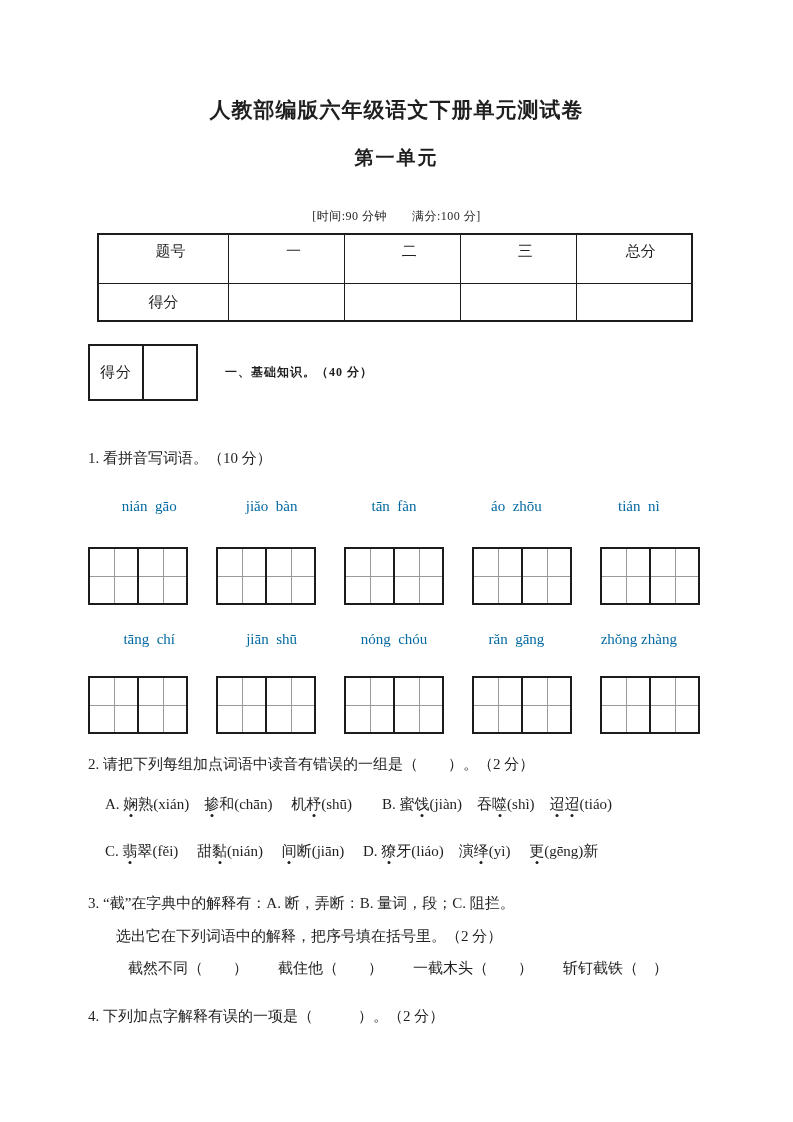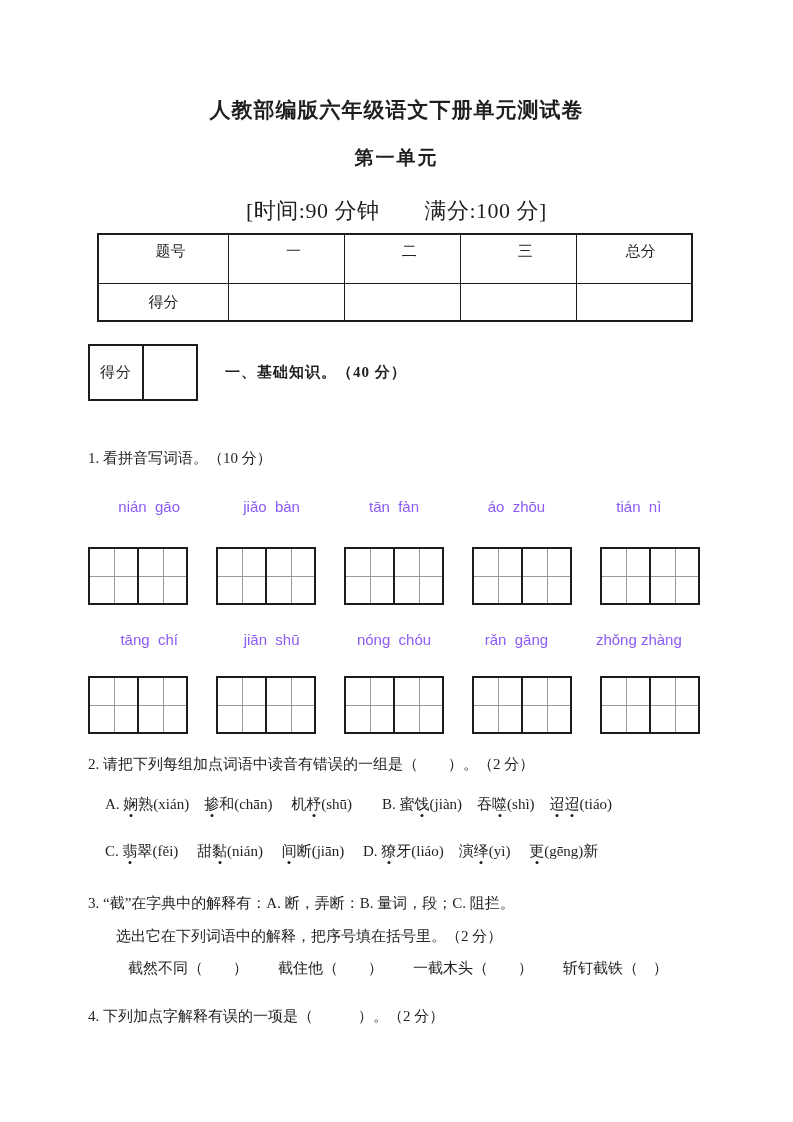--- a/index.html
+++ b/index.html
@@ -10,21 +10,21 @@
     color:#1f1f1f;
     font-family:"Liberation Serif","DejaVu Serif",serif;
     font-size:15px;
     overflow:hidden;
   }
   .content{position:absolute;left:88px;top:0;width:617px;height:1122px;}
   .abs{position:absolute;left:0;right:0;}
 
   .title{top:96px;text-align:center;font-size:21px;font-weight:bold;letter-spacing:1px;}
   .subtitle{top:145px;text-align:center;font-size:19px;font-weight:bold;letter-spacing:2px;}
-  .meta{top:196px;text-align:center;font-size:22px;letter-spacing:.5px;}
+  .meta{top:208px;text-align:center;font-size:12px;letter-spacing:.5px;}
 
   table.score{
     top:233px;left:9px;position:absolute;
     width:596px;border-collapse:collapse;table-layout:fixed;
     border:2px solid #1c1c1c;
   }
   table.score td{
     border:1px solid #1c1c1c;text-align:center;vertical-align:middle;
     font-size:15px;padding:0;
   }
@@ -34,30 +34,30 @@
 
   .scorebox-row{top:344px;display:flex;align-items:center;}
   .scorebox{
     display:flex;width:110px;height:57px;border:2px solid #1c1c1c;box-sizing:border-box;flex:0 0 auto;
   }
   .scorebox .sb-label{
     flex:1;display:flex;align-items:center;justify-content:center;
     border-right:2px solid #1c1c1c;font-size:15px;letter-spacing:1px;
   }
   .scorebox .sb-value{flex:1;}
-  .section-title{margin-left:27px;font-size:15px;font-weight:bold;letter-spacing:1px;}
+  .section-title{margin-left:27px;font-size:12px;font-weight:bold;letter-spacing:1px;}
 
   .qtext{font-size:15px;line-height:22px;}
   .q1stem{top:447px;}
 
   .pinyin-row{display:flex;width:612px;}
   .pinyin-word{
     flex:1;text-align:center;white-space:pre;
-    font-family:Liberation Sans, sans-serif;
-    font-size:15px;color:#8b5cf6;
+    font-family:Liberation Serif, serif;
+    font-size:15px;color:#0369a1;
   }
   .py1{top:498px;}
   .py2{top:631px;}
 
   .grid-row{display:flex;justify-content:space-between;width:612px;}
   .gr1{top:547px;}
   .gr2{top:676px;}
   .gridbox{display:flex;width:96px;height:54px;border:2px solid #1c1c1c;box-sizing:content-box;}
   .gcell{flex:1;position:relative;}
   .gcell + .gcell{border-left:2px solid #1c1c1c;}

